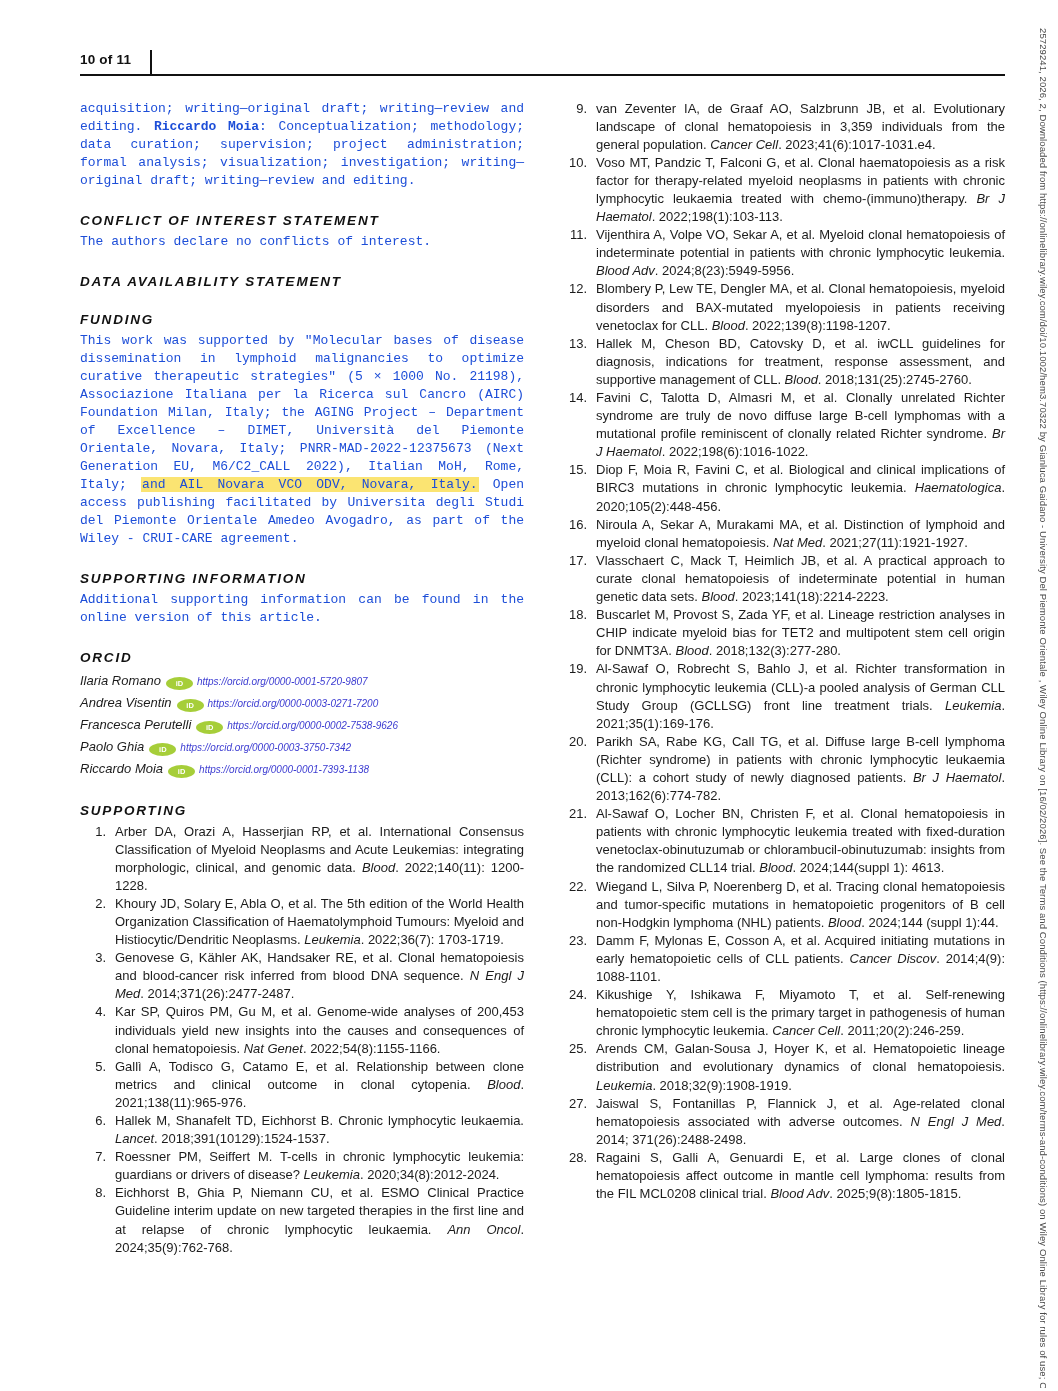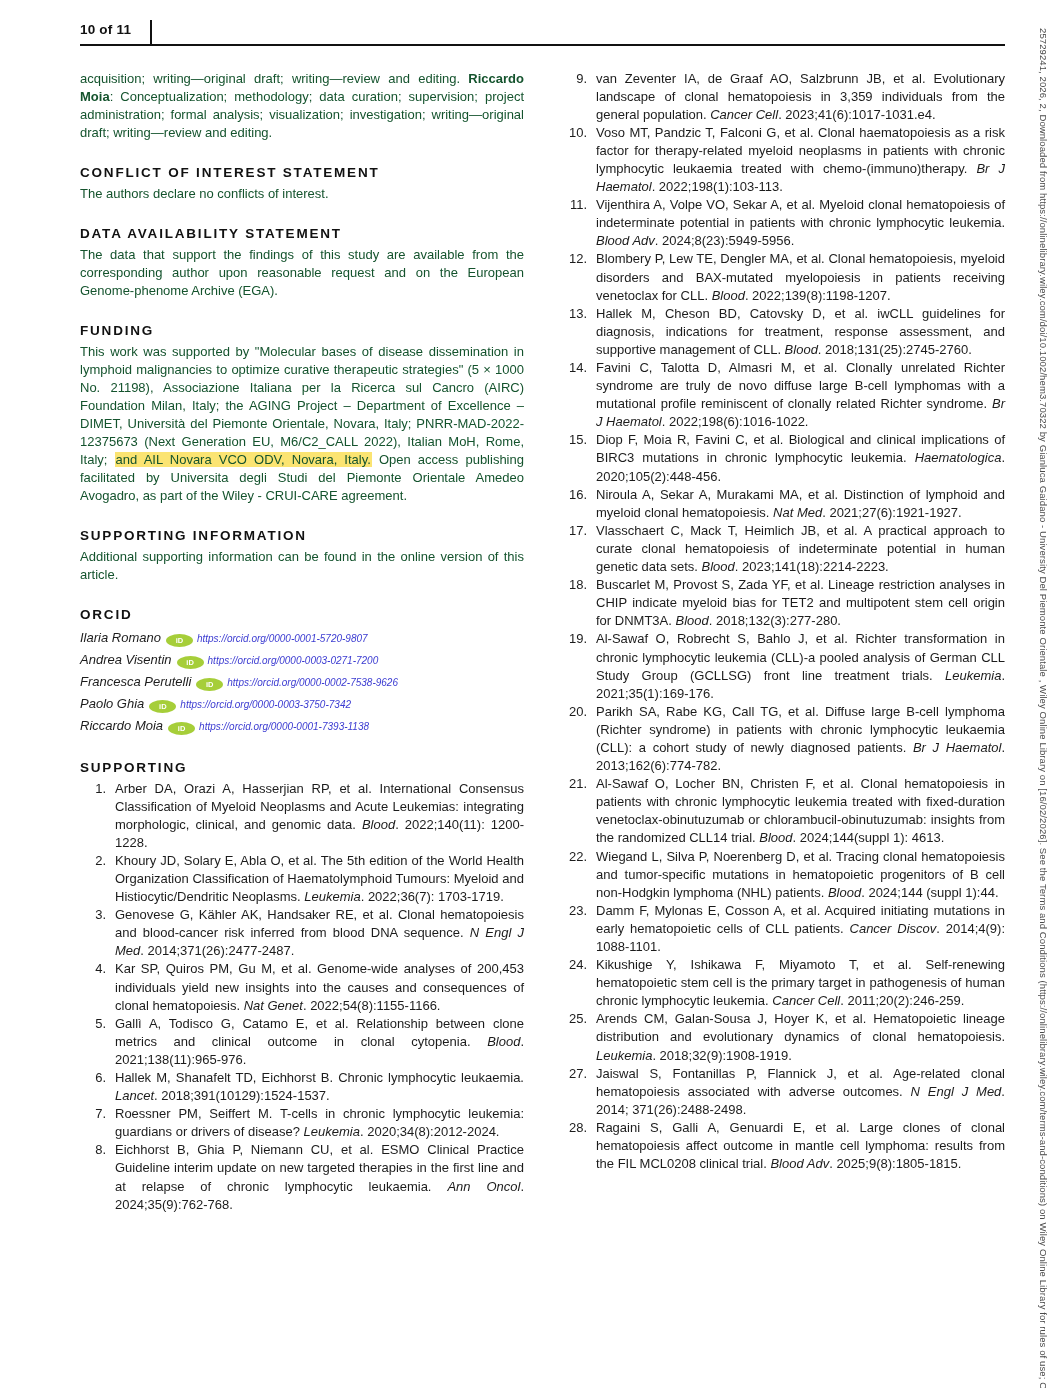--- a/index.html
+++ b/index.html
@@ -7,21 +7,21 @@
   .page {
     position: relative;
     width: 1058px;
     height: 1391px;
     background: #fff;
     font-family: "Liberation Sans", "DejaVu Sans", sans-serif;
     color: #1c1c1c;
     overflow: hidden;
   }
   .content {
-    padding: 20px 53px 0 80px;
+    padding: 50px 53px 0 80px;
   }
   .header-row {
     position: relative;
     height: 24px;
   }
   .page-label {
     font-size: 13.5px;
     font-weight: bold;
     letter-spacing: 0.2px;
     color: #111;
@@ -43,29 +43,31 @@
   }
   .columns {
     display: flex;
     gap: 37px;
   }
   .col { width: 444px; }
   p.body-text {
     font-size: 13px;
     line-height: 18px;
     text-align: justify;
-    color: #14532d;
+    color: #1d4ed8;
+    font-family: Liberation Mono, monospace;
   }
   .section-heading {
     font-size: 13.5px;
     font-weight: bold;
     letter-spacing: 1.8px;
     color: #111;
     margin-top: 23px;
     margin-bottom: 5px;
+    font-style: italic;
   }
   .bold { font-weight: bold; }
   .hl {
     background: var(--highlight, #fbe472);
     padding: 0 1px;
   }
   .orcid-list { margin-top: 2px; }
   .orcid-row {
     font-size: 13px;
     line-height: 21px;
@@ -143,21 +145,20 @@
     <div class="columns">
 
       <div class="col">
 
         <p class="body-text"><span>acquisition; writing—original draft; writing—review and editing. </span><span class="bold">Riccardo Moia</span><span>: Conceptualization; methodology; data curation; supervision; project administration; formal analysis; visualization; investigation; writing—original draft; writing—review and editing.</span></p>
 
         <h2 class="section-heading">CONFLICT OF INTEREST STATEMENT</h2>
         <p class="body-text">The authors declare no conflicts of interest.</p>
 
         <h2 class="section-heading">DATA AVAILABILITY STATEMENT</h2>
-        <p class="body-text">The data that support the findings of this study are available from the corresponding author upon reasonable request and on the European Genome-phenome Archive (EGA).</p>
 
         <h2 class="section-heading">FUNDING</h2>
         <p class="body-text"><span>This work was supported by "Molecular bases of disease dissemination in lymphoid malignancies to optimize curative therapeutic strategies" (5 × 1000 No. 21198), Associazione Italiana per la Ricerca sul Cancro (AIRC) Foundation Milan, Italy; the AGING Project – Department of Excellence – DIMET, Università del Piemonte Orientale, Novara, Italy; PNRR-MAD-2022-12375673 (Next Generation EU, M6/C2_CALL 2022), Italian MoH, Rome, Italy; </span><span class="hl">and AIL Novara VCO ODV, Novara, Italy.</span><span> Open access publishing facilitated by Universita degli Studi del Piemonte Orientale Amedeo Avogadro, as part of the Wiley - CRUI-CARE agreement.</span></p>
 
         <h2 class="section-heading">SUPPORTING INFORMATION</h2>
         <p class="body-text">Additional supporting information can be found in the online version of this article.</p>
 
         <h2 class="section-heading">ORCID</h2>
         <div class="orcid-list">
             <div class="orcid-row"><span class="orcid-name">Ilaria Romano</span><span class="orcid-icon">iD</span><a class="orcid-link" href="#">https://orcid.org/0000-0001-5720-9807</a></div>
@@ -229,21 +230,21 @@
             <div class="ref">
               <span class="ref-num">14.</span>
               <span class="ref-body"><span>Favini C, Talotta D, Almasri M, et al. Clonally unrelated Richter syndrome are truly de novo diffuse large B-cell lymphomas with a mutational profile reminiscent of clonally related Richter syndrome. </span><span class="journal">Br J Haematol</span><span>. 2022;198(6):1016-1022.</span></span>
             </div>
             <div class="ref">
               <span class="ref-num">15.</span>
               <span class="ref-body"><span>Diop F, Moia R, Favini C, et al. Biological and clinical implications of BIRC3 mutations in chronic lymphocytic leukemia. </span><span class="journal">Haematologica</span><span>. 2020;105(2):448-456.</span></span>
             </div>
             <div class="ref">
               <span class="ref-num">16.</span>
-              <span class="ref-body"><span>Niroula A, Sekar A, Murakami MA, et al. Distinction of lymphoid and myeloid clonal hematopoiesis. </span><span class="journal">Nat Med</span><span>. 2021;27(6):1921-1927.</span></span>
+              <span class="ref-body"><span>Niroula A, Sekar A, Murakami MA, et al. Distinction of lymphoid and myeloid clonal hematopoiesis. </span><span class="journal">Nat Med</span><span>. 2021;27(11):1921-1927.</span></span>
             </div>
             <div class="ref">
               <span class="ref-num">17.</span>
               <span class="ref-body"><span>Vlasschaert C, Mack T, Heimlich JB, et al. A practical approach to curate clonal hematopoiesis of indeterminate potential in human genetic data sets. </span><span class="journal">Blood</span><span>. 2023;141(18):2214-2223.</span></span>
             </div>
             <div class="ref">
               <span class="ref-num">18.</span>
               <span class="ref-body"><span>Buscarlet M, Provost S, Zada YF, et al. Lineage restriction analyses in CHIP indicate myeloid bias for TET2 and multipotent stem cell origin for DNMT3A. </span><span class="journal">Blood</span><span>. 2018;132(3):277-280.</span></span>
             </div>
             <div class="ref">

